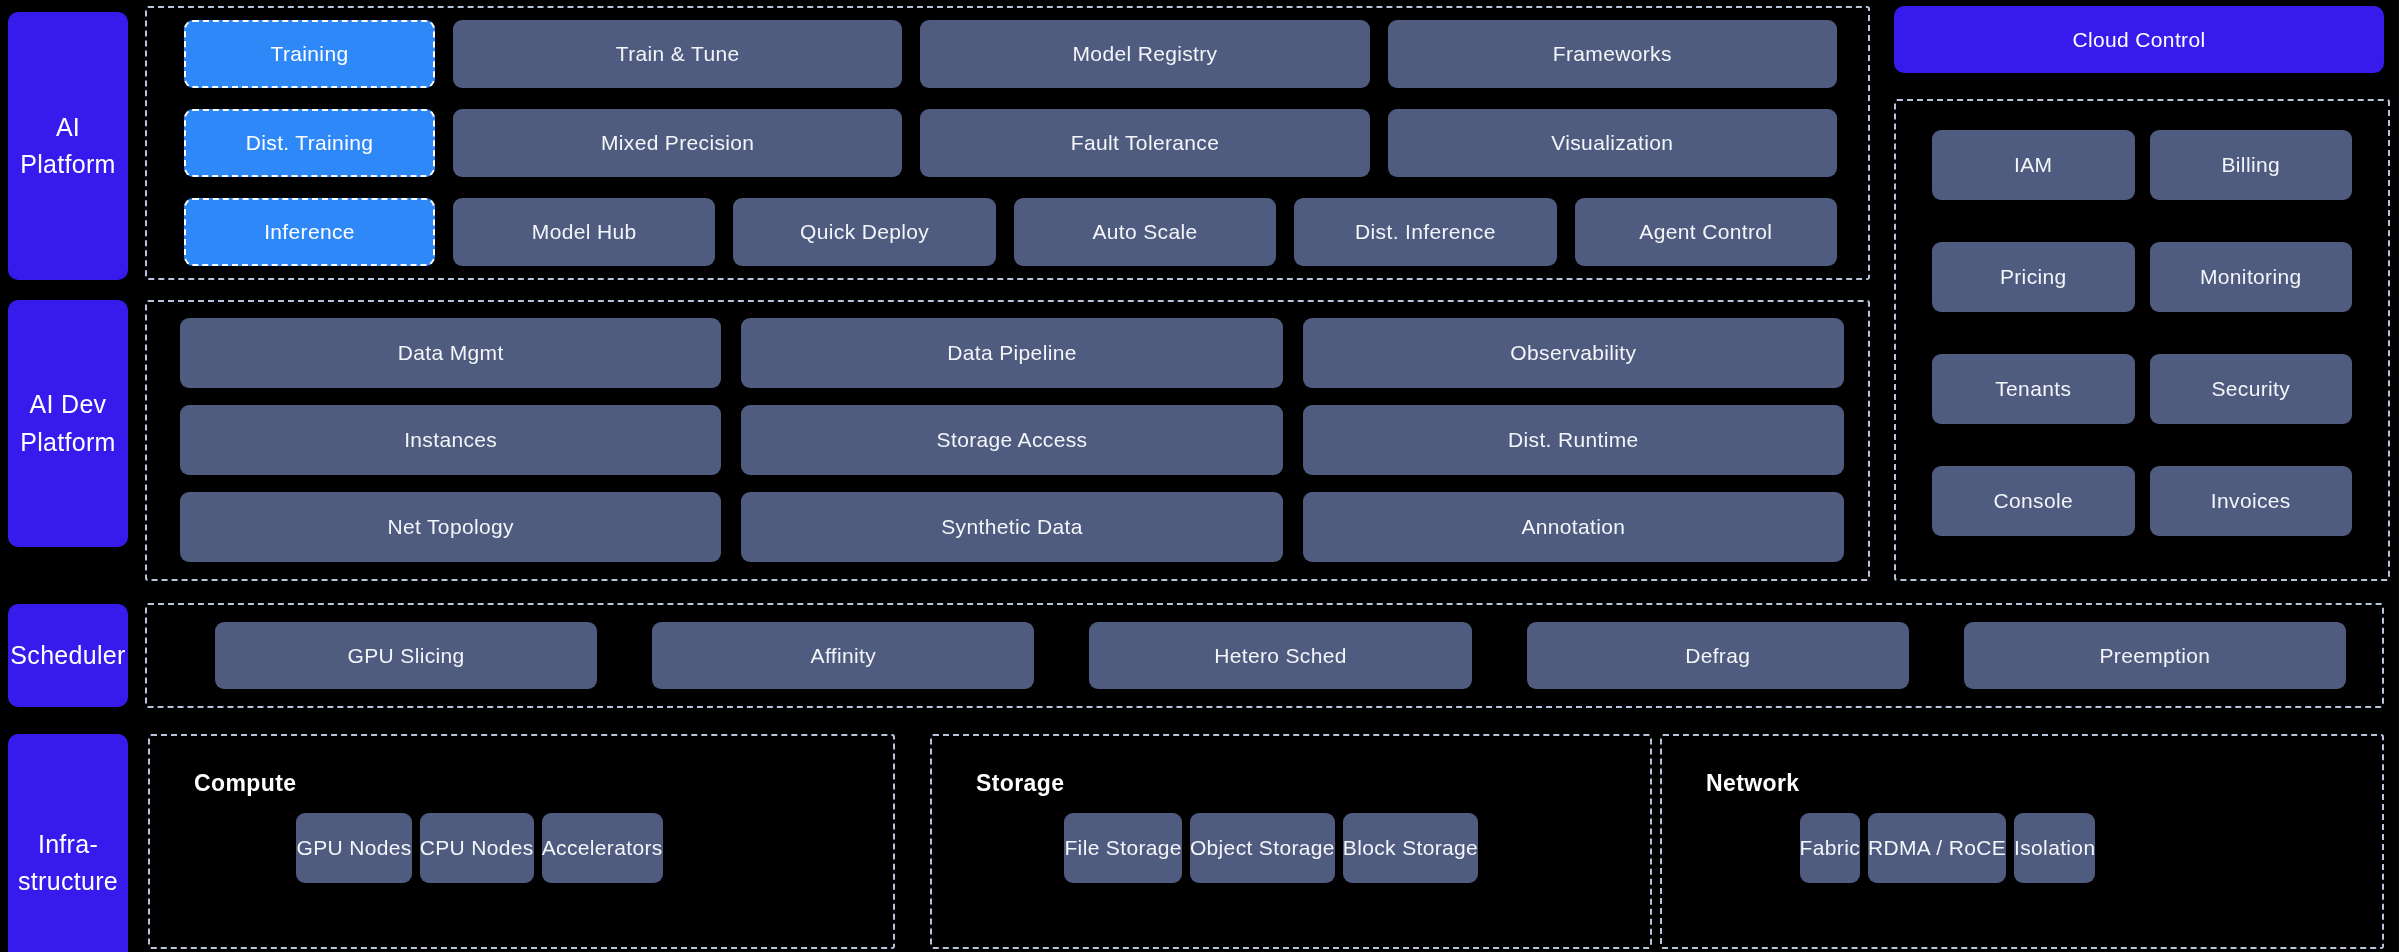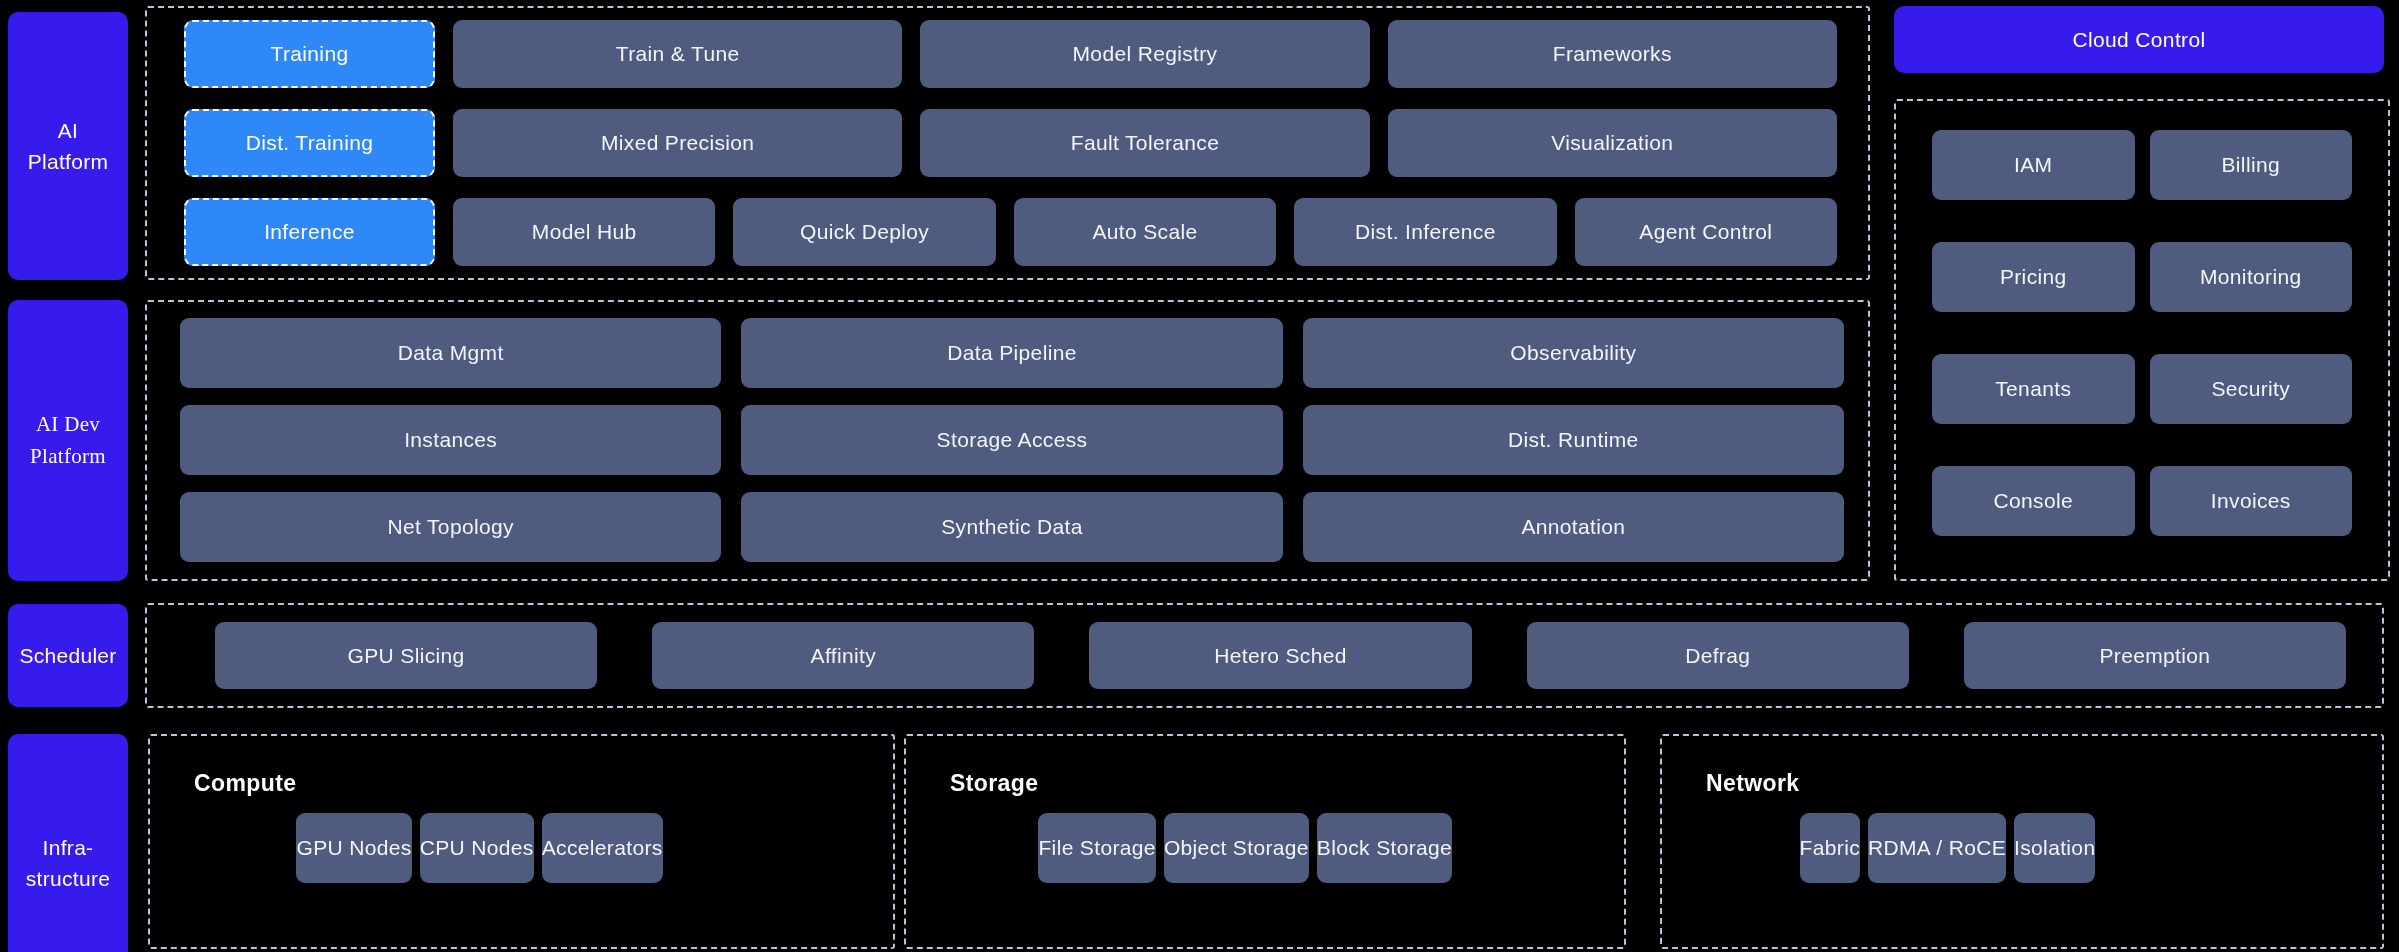--- a/index.html
+++ b/index.html
@@ -5,25 +5,25 @@
   html, body { margin:0; padding:0; background:#000; }
   #canvas {
     position:relative; width:2399px; height:952px; background:#000000;
     font-family:"Liberation Sans", "DejaVu Sans", sans-serif;
     color:#ffffff; overflow:hidden;
   }
   
   .rail {
     position:absolute; left:8px; width:120px; background:#371AEC;
     border-radius:10px; display:flex; align-items:center; justify-content:center;
-    text-align:center; font-size:21px; line-height:1.5; letter-spacing:.3px;
+    text-align:center; font-size:25px; line-height:1.5; letter-spacing:.3px;
     padding:0 22px; box-sizing:border-box;
   }
   #rail-ai    { top:12px;  height:268px; }
-  #rail-dev   { top:300px; height:281px;font-family:Liberation Serif, serif; }
+  #rail-dev   { top:300px; height:247px; }
   #rail-sched { top:604px; height:103px; }
   #rail-infra { top:734px; height:258px; }
   
   .dbox {
     position:absolute; border:2px dashed #B9C3DB; border-radius:3px;
     box-sizing:border-box;
   }
   #box-ai   { left:145px; top:6px;   width:1725px; height:274px;
               padding:12px 31px 12px 37px;
               display:flex; flex-direction:column; justify-content:space-between; }
@@ -32,21 +32,21 @@
               display:flex; flex-direction:column; justify-content:space-between; }
   #box-sched{ left:145px; top:603px; width:2239px; height:105px;
               padding:17px 36px; display:flex; gap:23px; }
   #box-cloud{ left:1894px; top:99px; width:496px; height:482px;
               display:grid; grid-template-columns:1fr 1fr;
               grid-auto-rows:70px; gap:42px 15px; padding:29px 36px;
               align-content:start; }
   .igroup   { top:734px; height:215px; padding:34px 44px 0;
               display:flex; flex-direction:row; }
   #ig-compute { left:148px;  width:747px; }
-  #ig-storage { left:904px;  width:722px; }
+  #ig-storage { left:930px;  width:722px; }
   #ig-network { left:1660px; width:724px; }
   
   .prow { display:flex; gap:18px; height:68px; }
   .drow { display:flex; gap:20px; height:70px;justify-content:flex-end; }
   .irow { display:flex; gap:8px; height:70px; margin-top:43px; }
   .chip {
     flex:1; background:#4F5B7F; border-radius:9px; color:#F3F5F9;
     display:flex; align-items:center; justify-content:center;
     font-size:21px; letter-spacing:.35px; box-sizing:border-box;
     white-space:nowrap;

